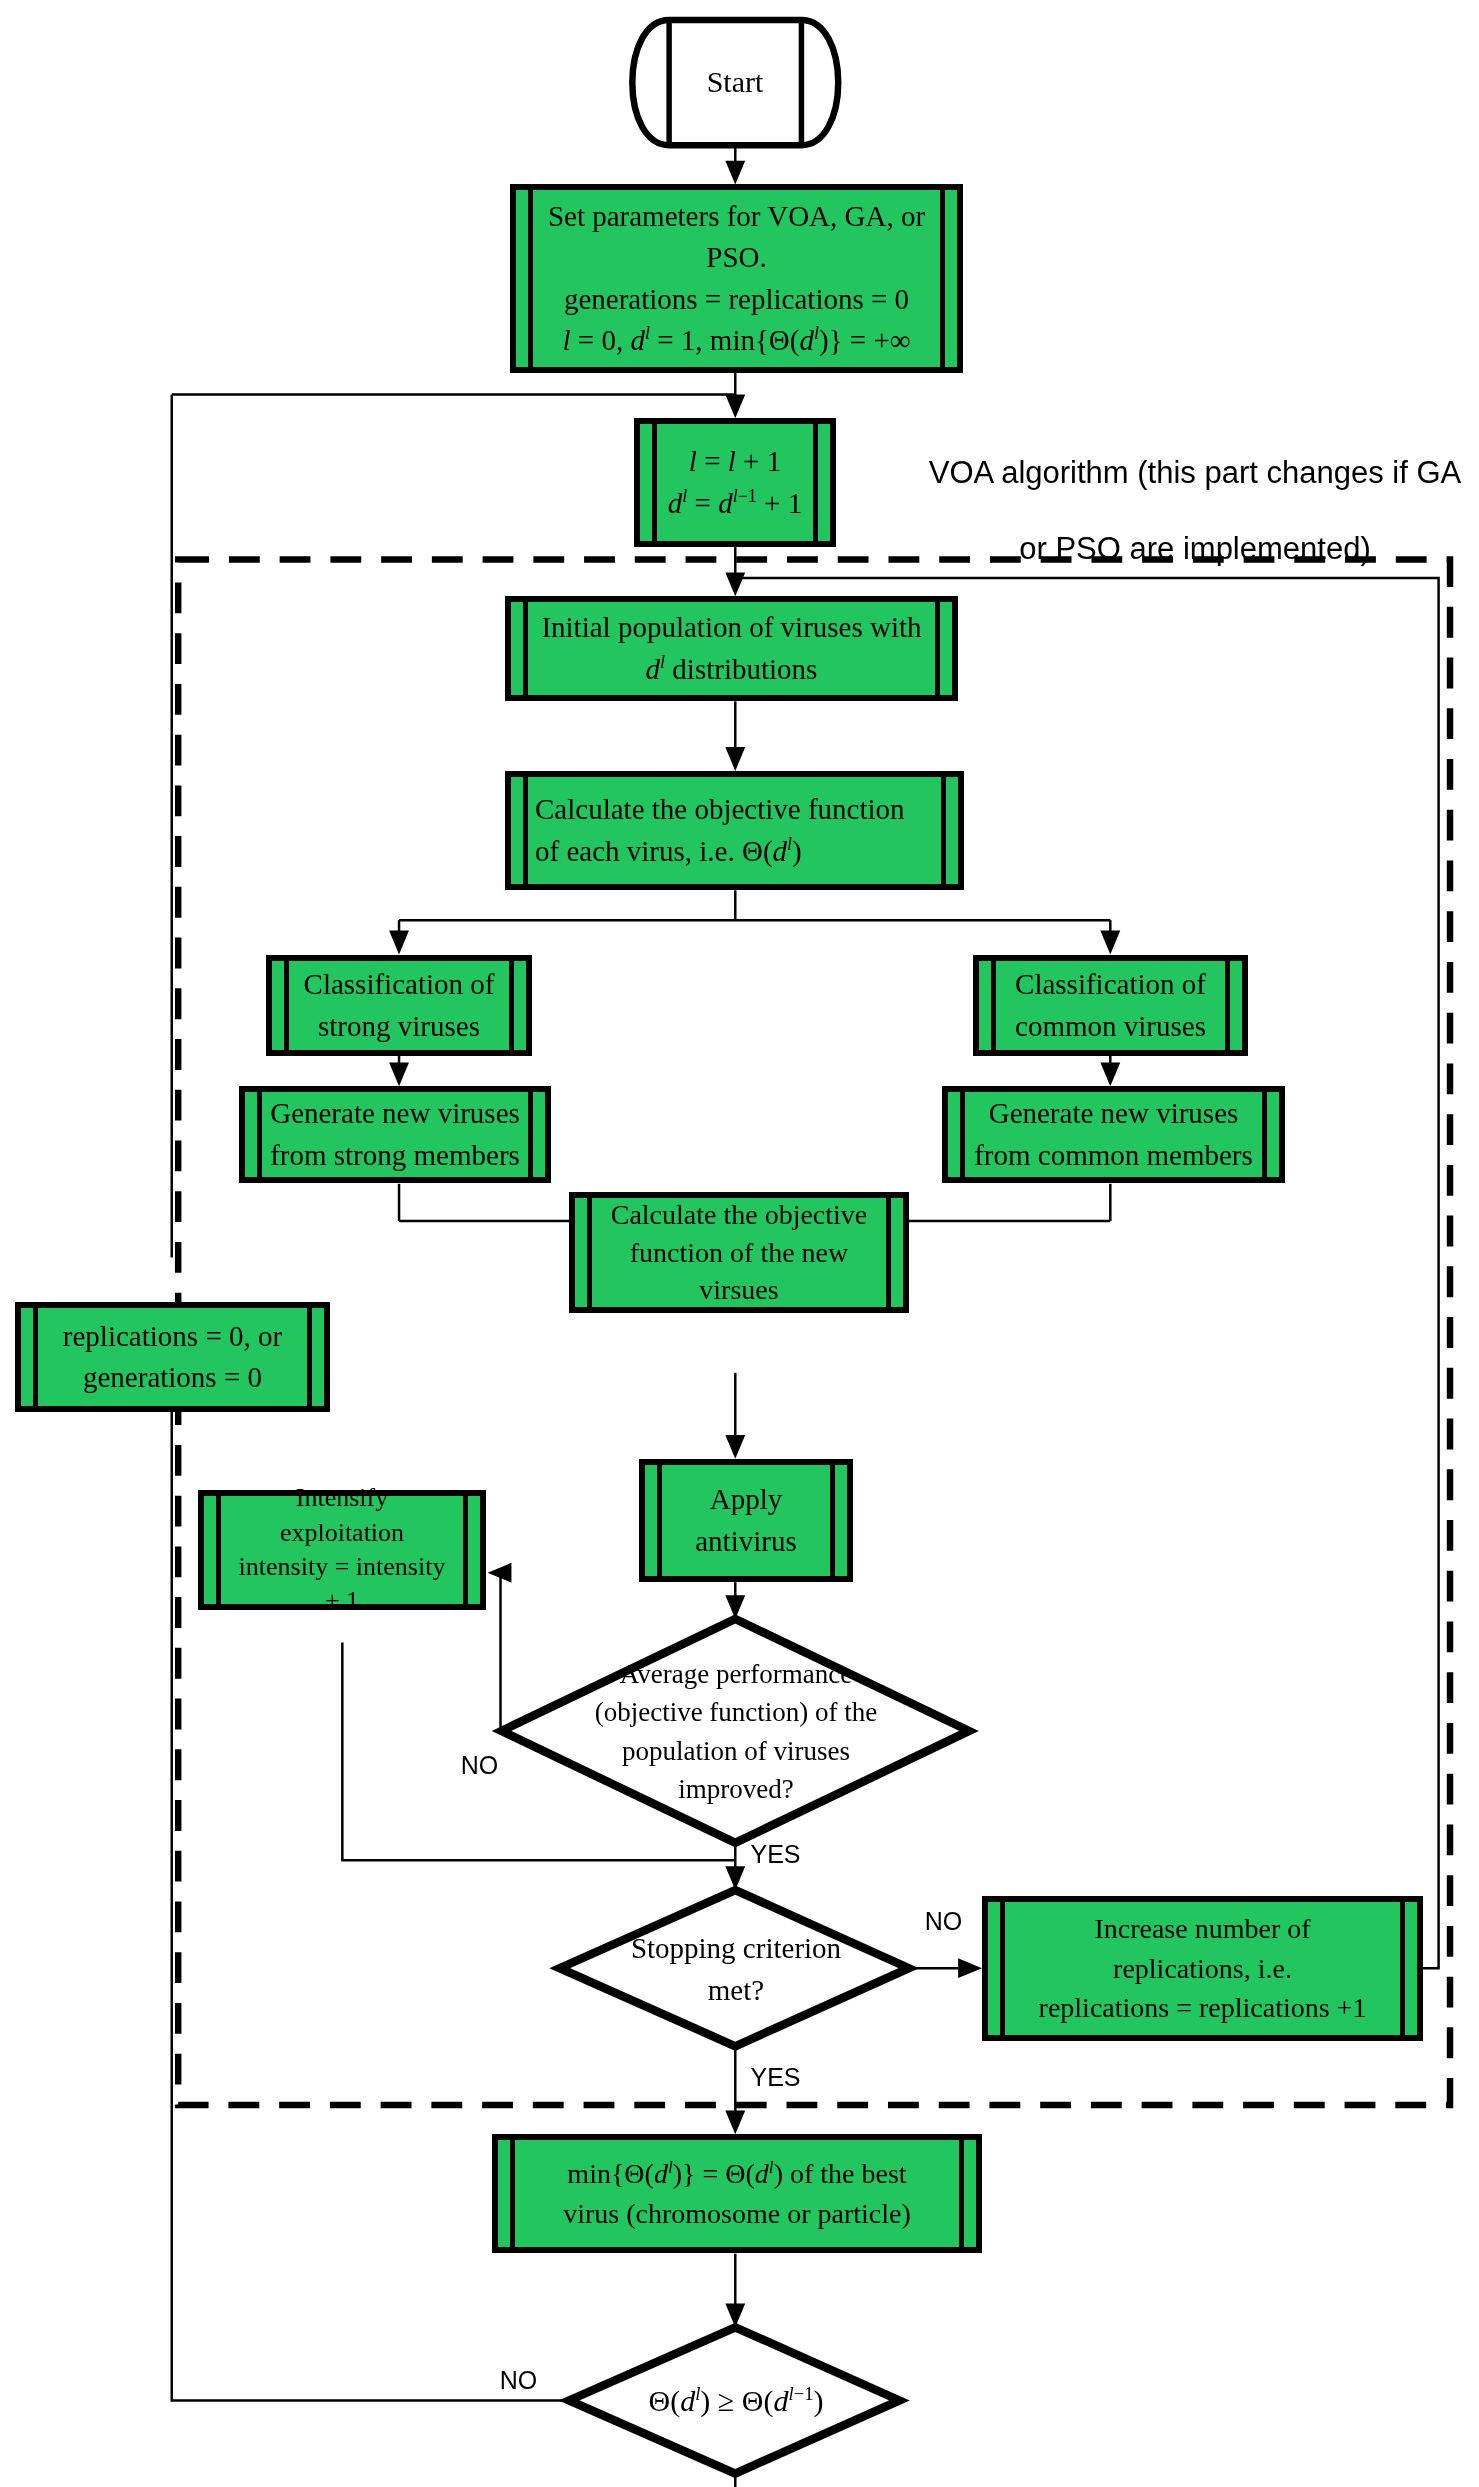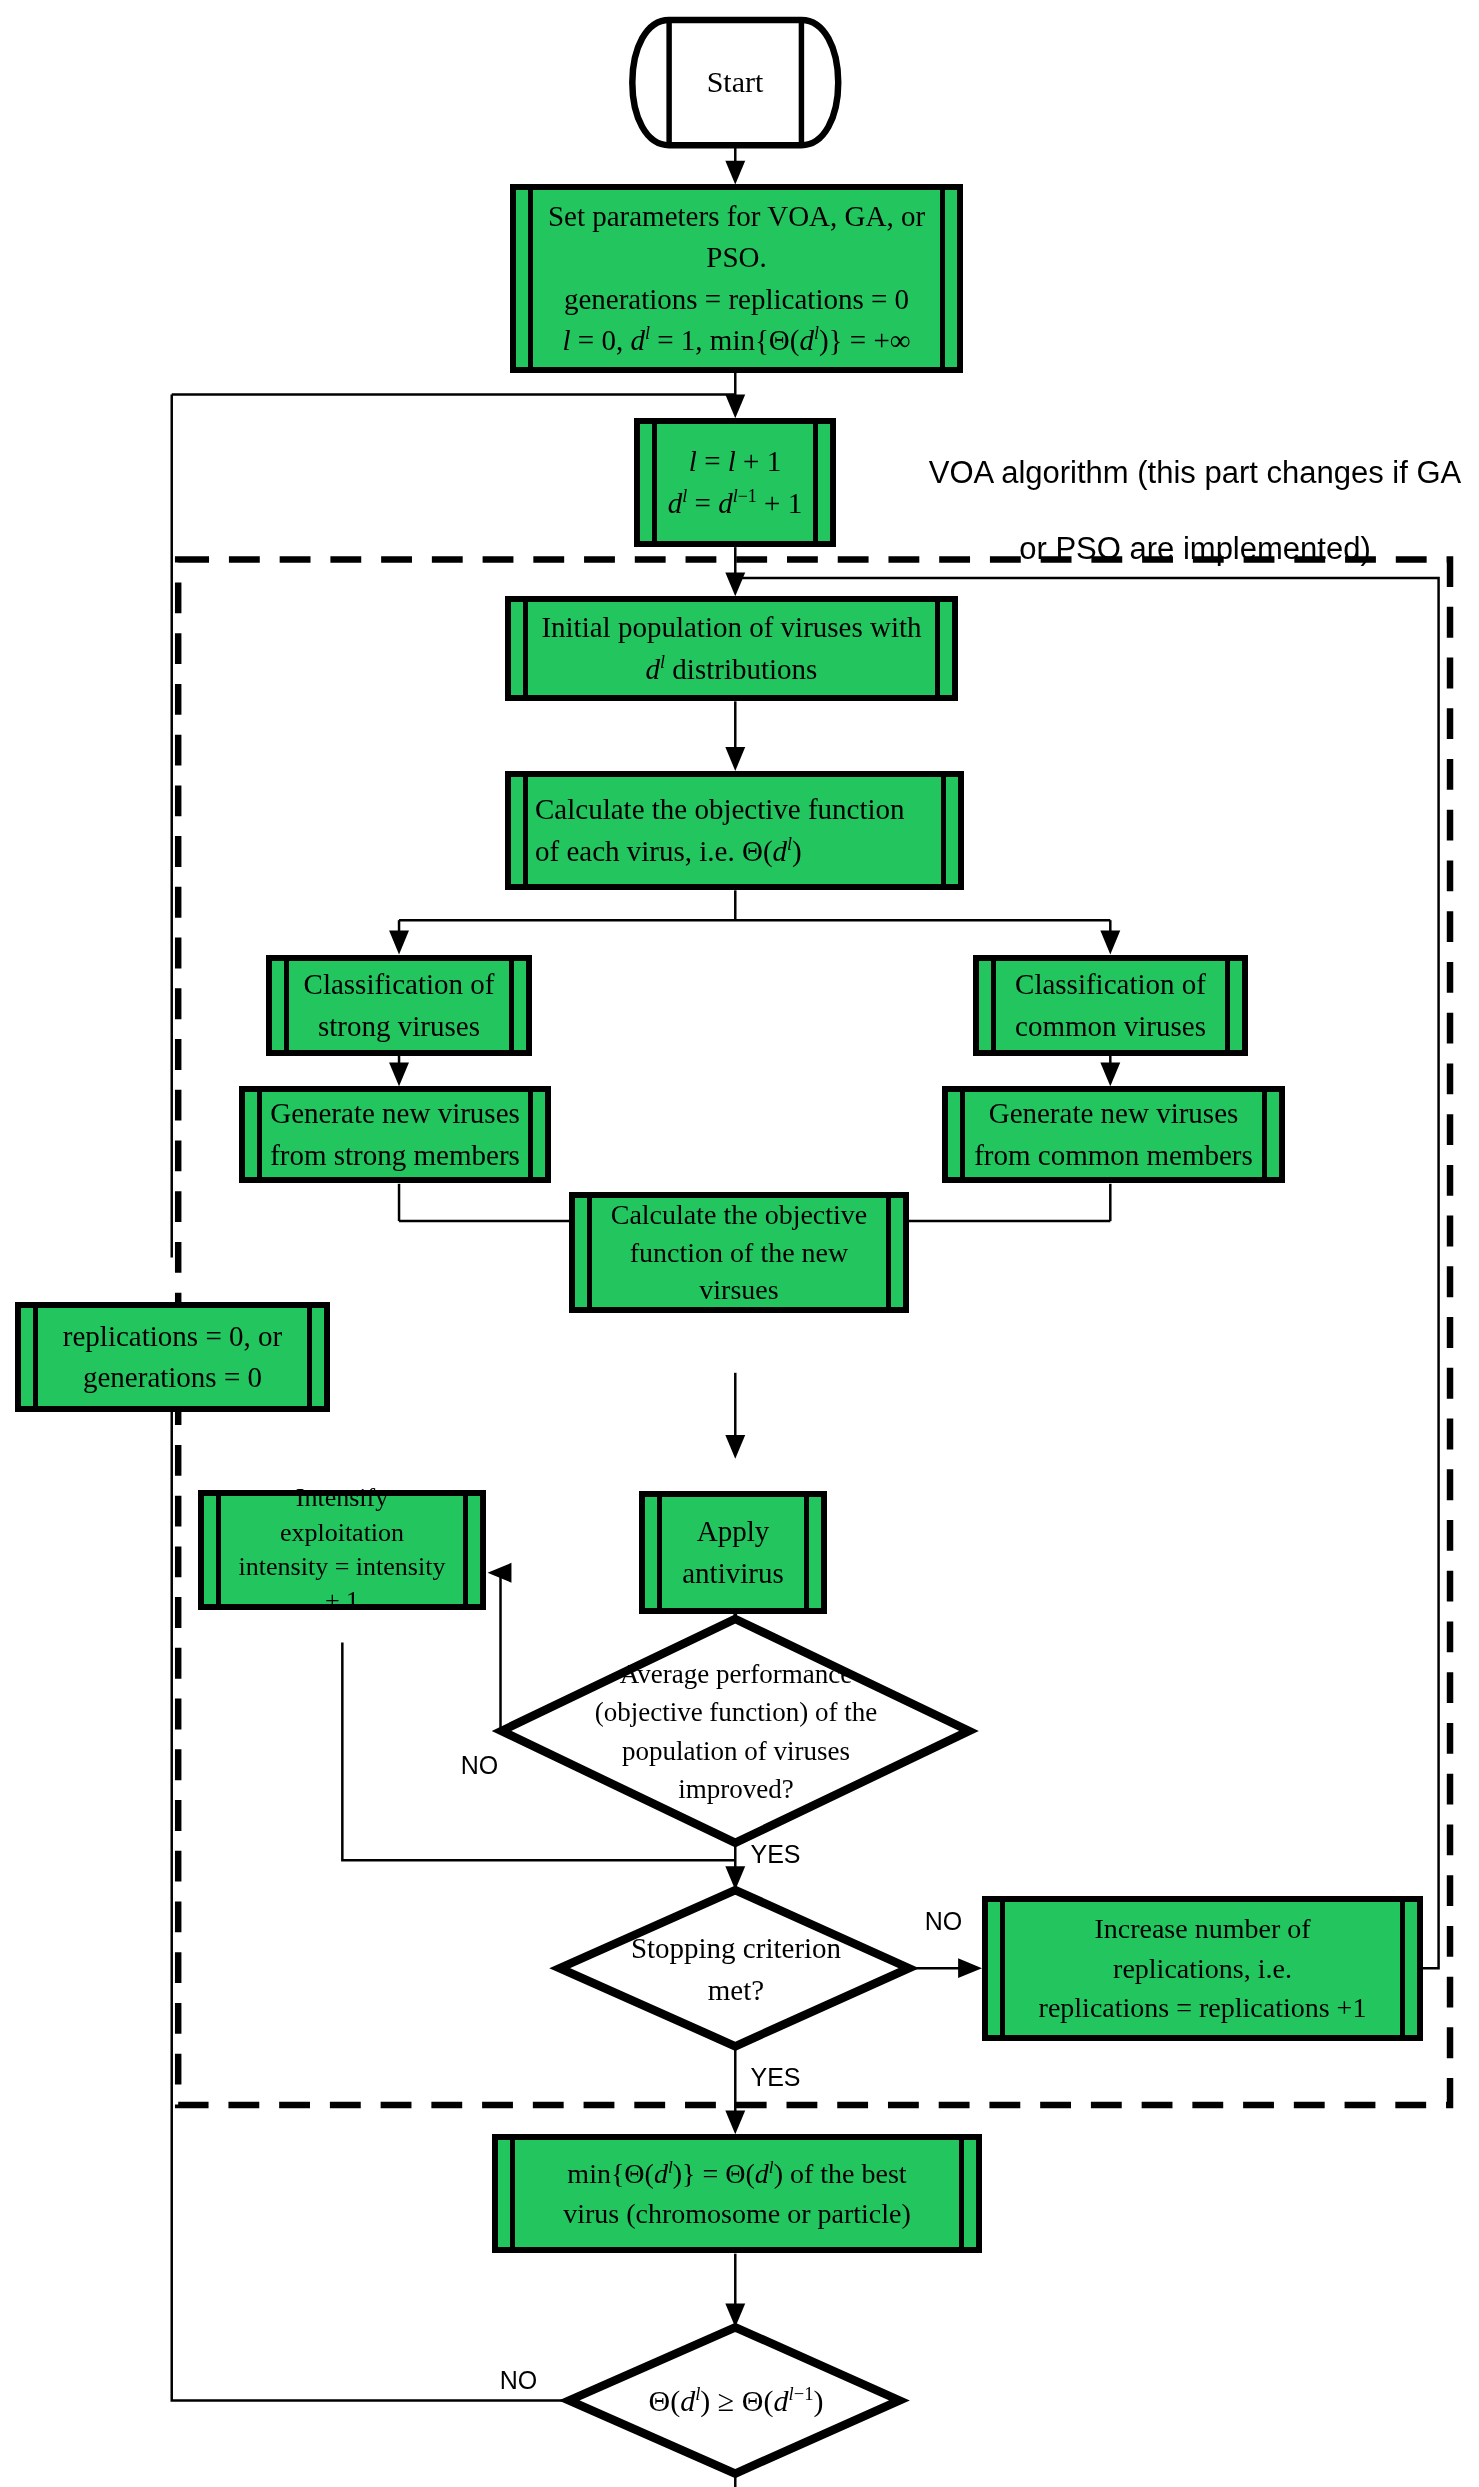--- a/index.html
+++ b/index.html
@@ -141,21 +141,21 @@
       <div class="line">Calculate the objective</div>
       <div class="line">function of the new</div>
       <div class="line">virsues</div>
     </div>
 
   <div class="ppbox" style="left:15px;top:1258px;width:315px;height:110px;margin-top:44px;">
       <div class="line">replications = 0, or</div>
       <div class="line">generations = 0</div>
     </div>
 
-  <div class="ppbox" style="left:639px;top:1459px;width:188px;height:123px;margin-top:32px;">
+  <div class="ppbox" style="left:639px;top:1459px;width:214px;height:123px;">
       <div class="line">Apply</div>
       <div class="line">antivirus</div>
     </div>
 
   <div class="ppbox" style="left:198px;top:1490px;width:288px;height:120px;font-size:26px;line-height:1.32;">
       <div class="line">Intensify</div>
       <div class="line">exploitation</div>
       <div class="line">intensity = intensity</div>
       <div class="line">+ 1</div>
     </div>

